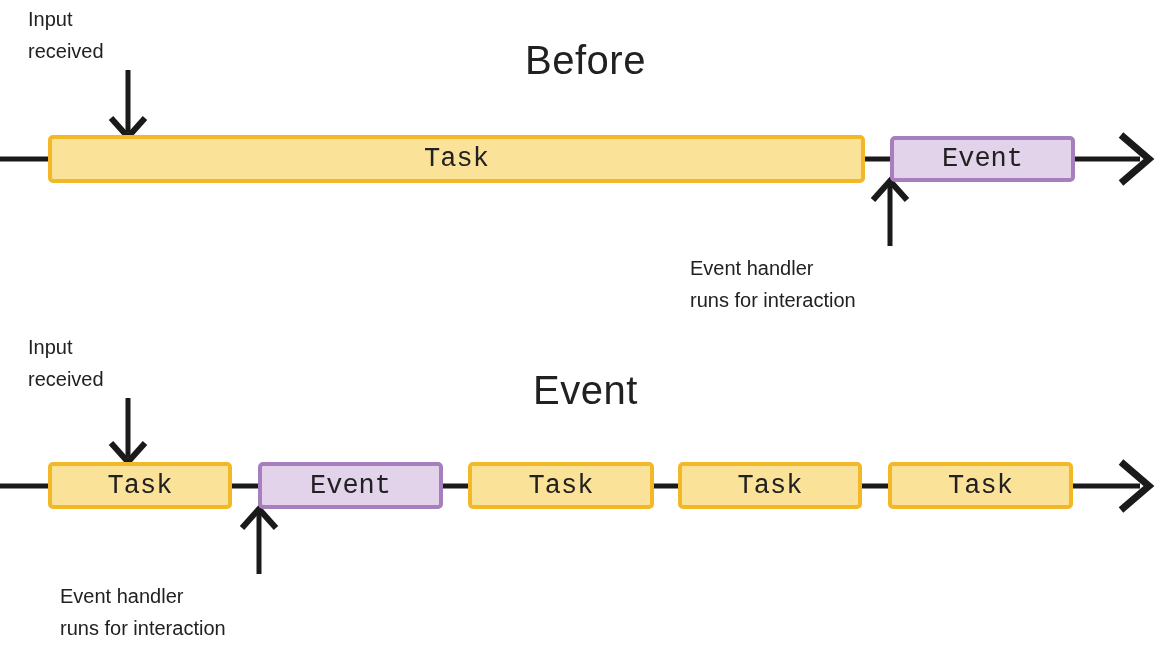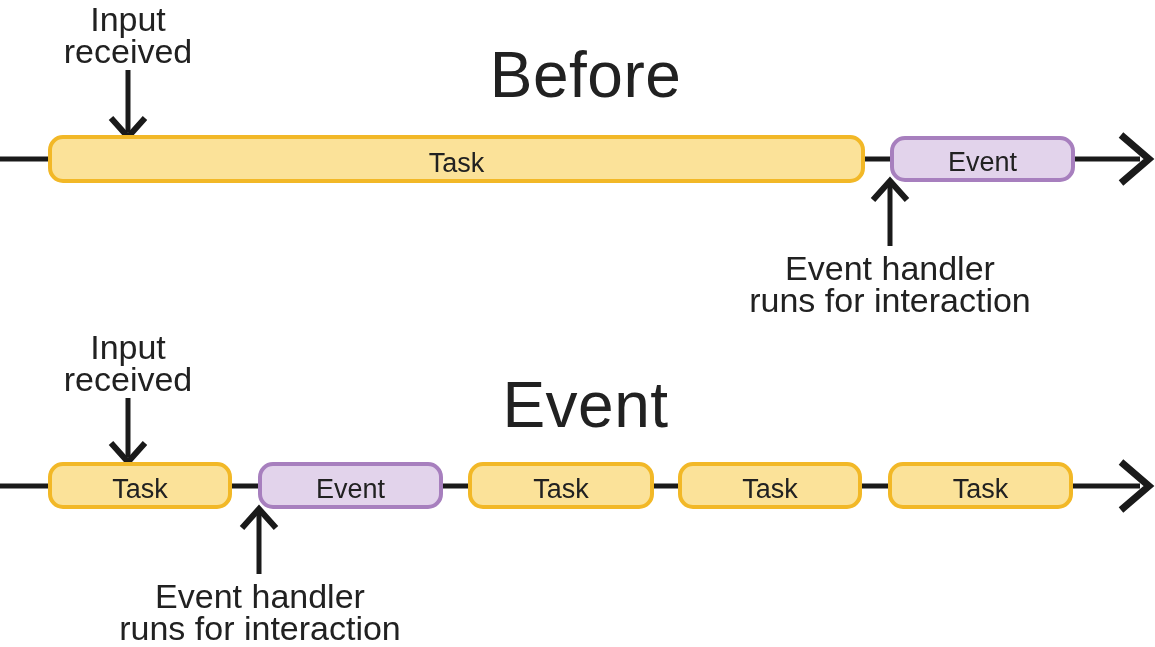--- a/index.html
+++ b/index.html
@@ -28,45 +28,45 @@
   }
   svg.arrows-layer path.stem { stroke-width: 5; }
   svg.arrows-layer path.head { stroke-width: 6; }
   svg.arrows-layer path.tl-head { stroke-width: 7; }
 
   .title {
     position: absolute;
     left: 16px;
     right: 0;
     text-align: center;
-    font-size: 64px;
+    font-size: 40px;
     font-weight: 500;
     color: var(--text, #212121);
     letter-spacing: 0.5px;
     z-index: 2;
   }
   .label {
     position: absolute;
-    text-align: center;
-    font-size: 34px;
+    font-size: 20px;
     line-height: 32px;
     color: var(--text, #212121);
     white-space: pre-line;
     z-index: 2;
   }
   .box {
     position: absolute;
     box-sizing: border-box;
     display: flex;
-    align-items: flex-end;
+    align-items: center;
     justify-content: center;
-    border-radius: 15px;
+    border-radius: 5px;
     font-size: 27px;
     color: var(--text, #212121);
     z-index: 1;
+    font-family: Liberation Mono, monospace;
   }
   .box.task {
     background: var(--task-fill, #FBE299);
     border: 4px solid var(--task-border, #F2B827);
   }
   .box.event {
     background: var(--event-fill, #E2D3EB);
     border: 4px solid var(--event-border, #A77FBE);
   }
 </style>

